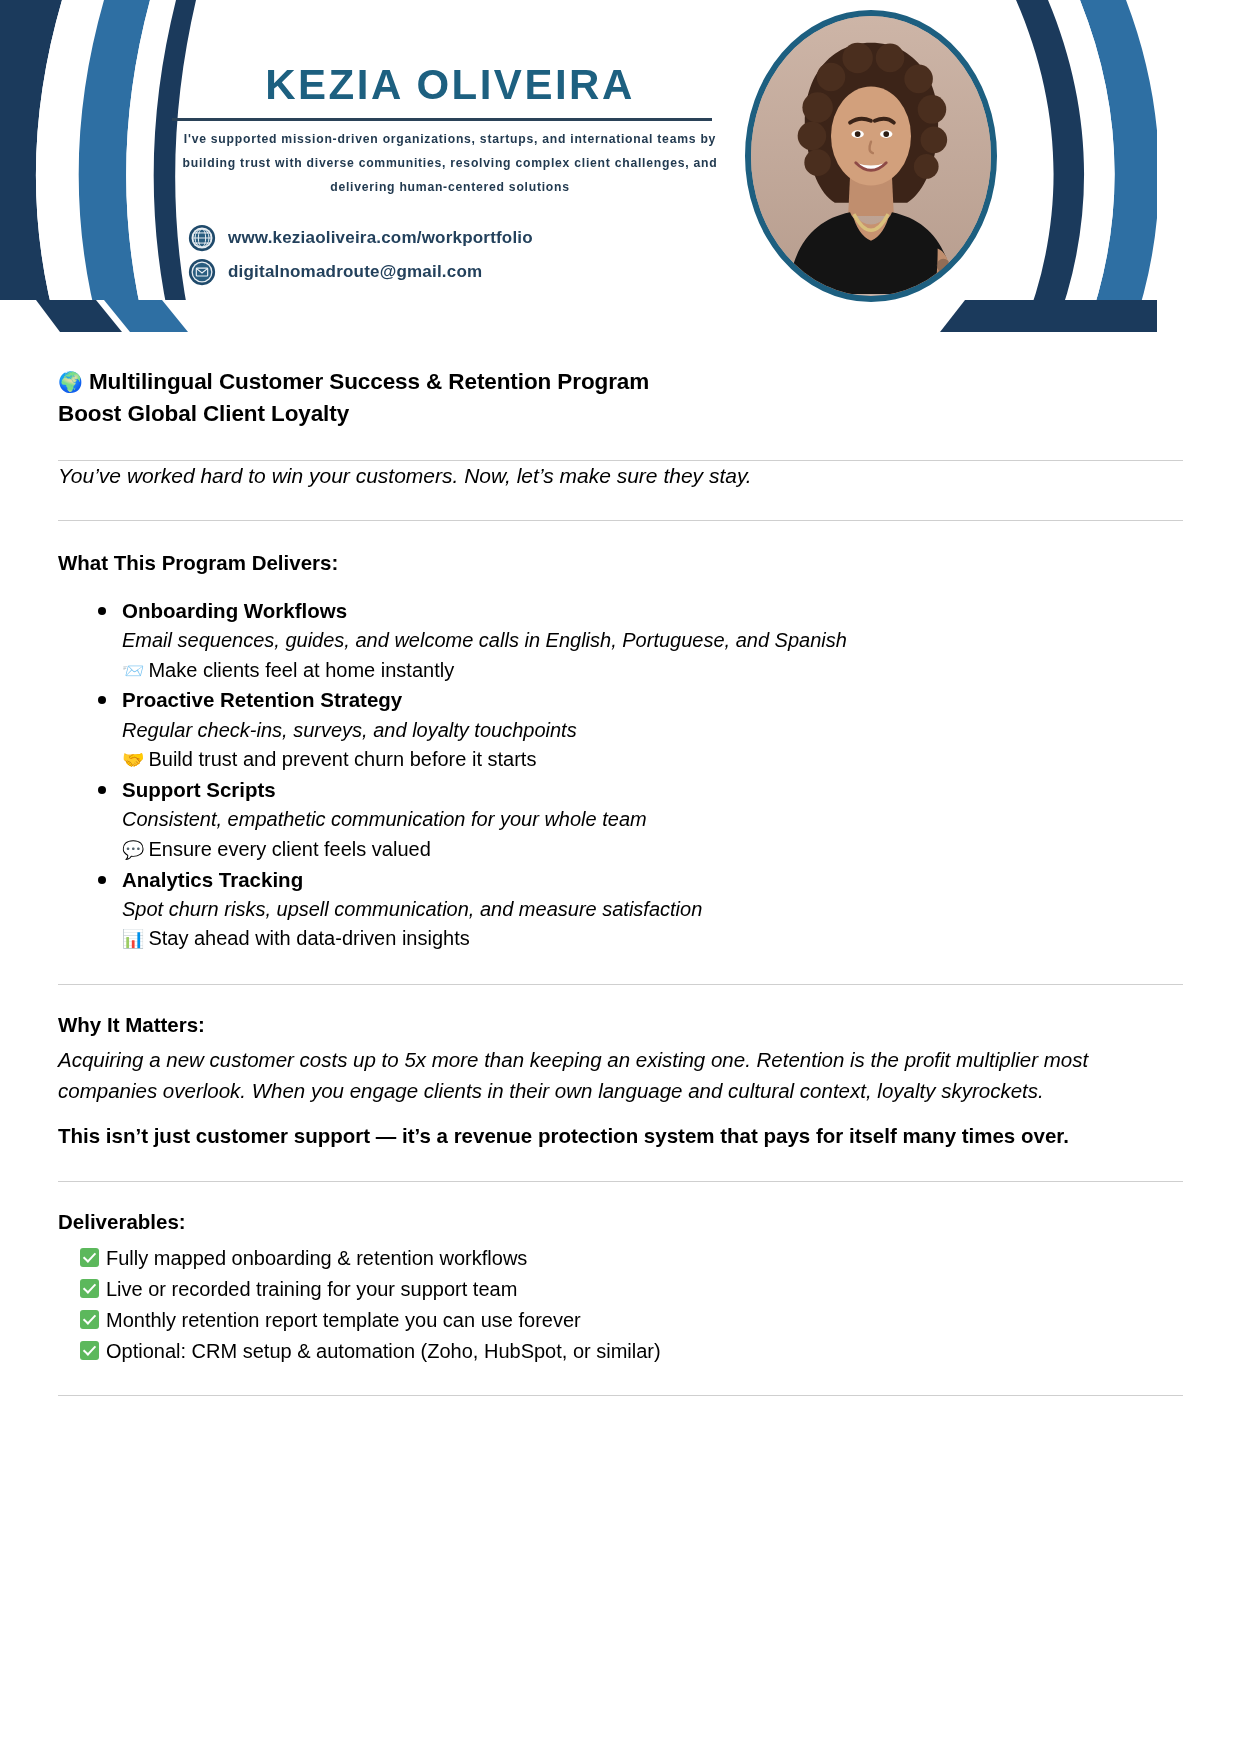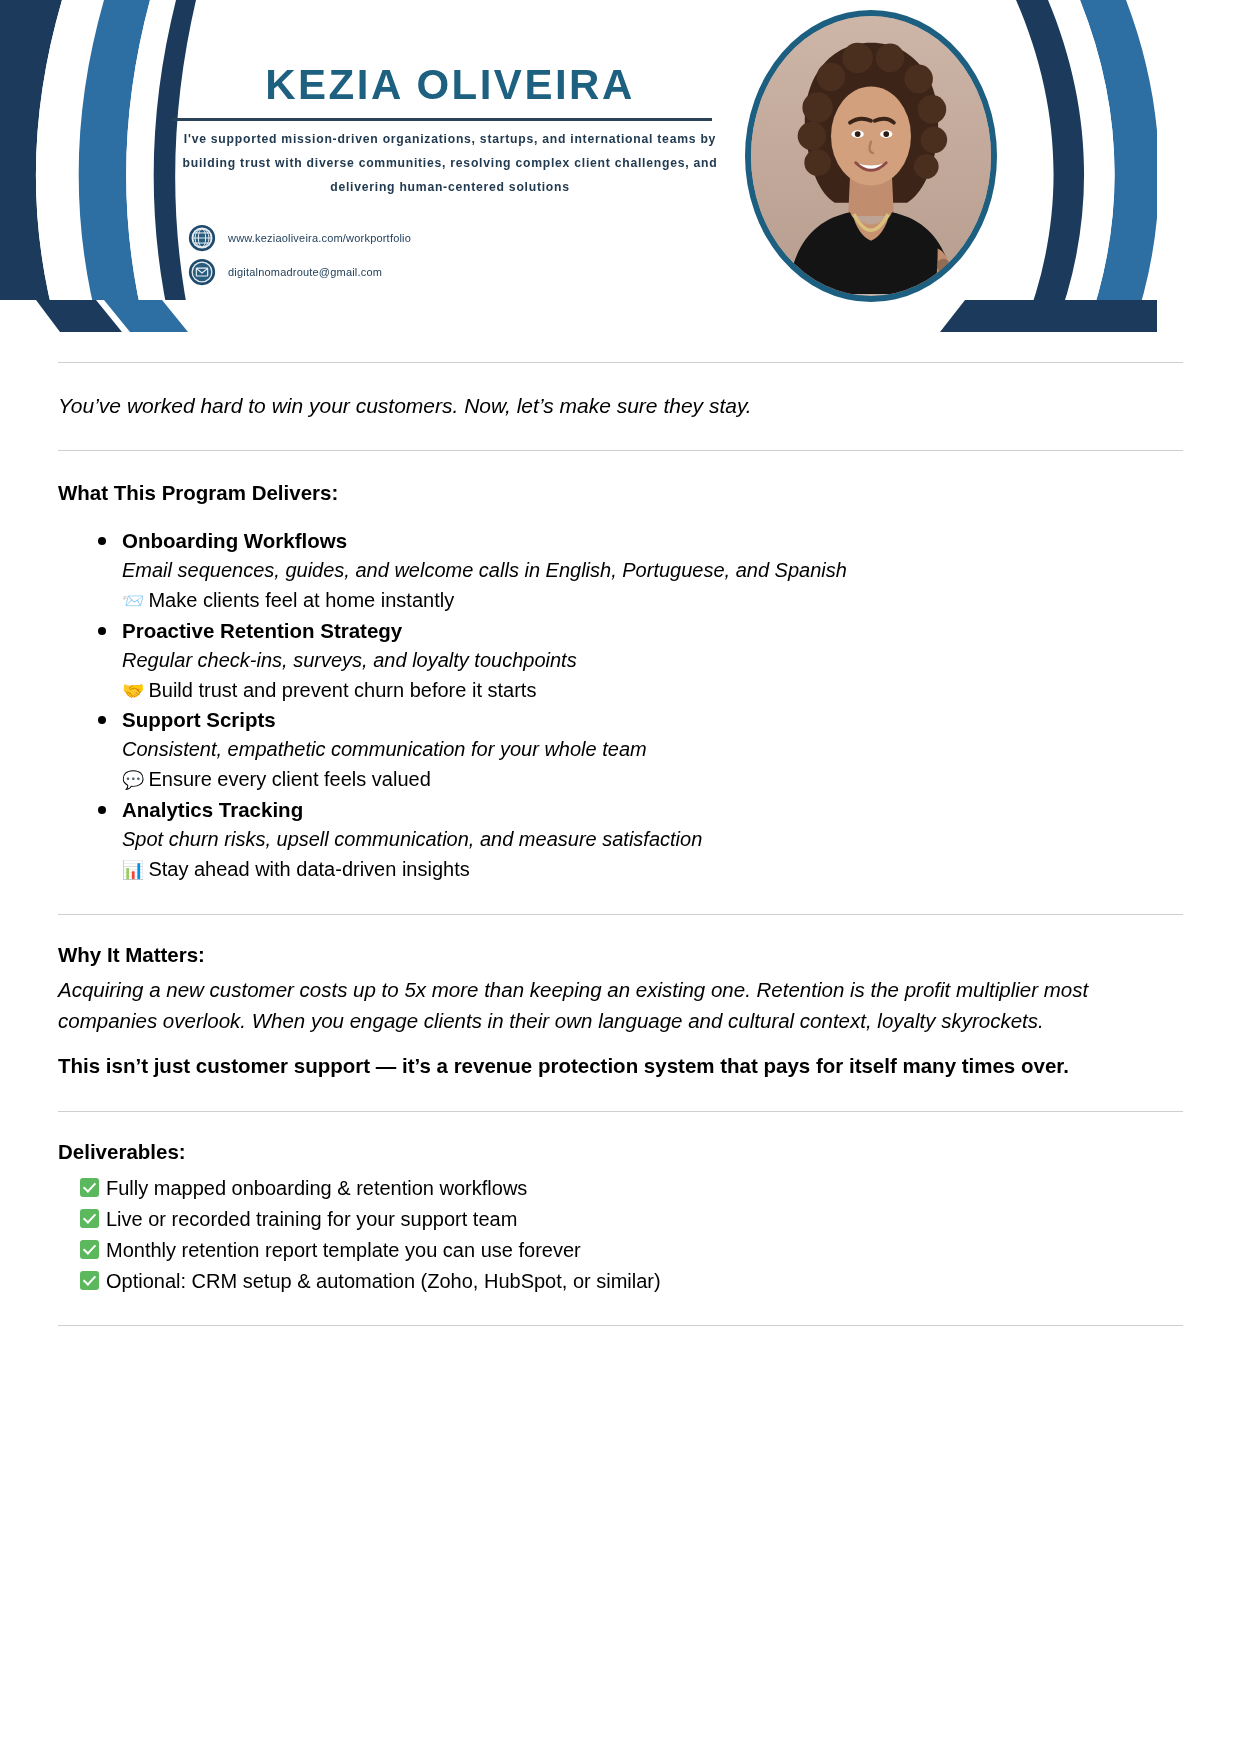--- a/index.html
+++ b/index.html
@@ -81,22 +81,22 @@
   .contact-row.web  { left: 188px; top: 224px; }
   .contact-row.mail { left: 188px; top: 258px; }
 
   .contact-icon {
     width: 28px;
     height: 28px;
     flex: 0 0 28px;
     display: block;
   }
   .contact-text {
-    font-size: 11px;
-    font-weight: normal;
+    font-size: 17px;
+    font-weight: bold;
     color: #23415c;
     letter-spacing: 0.2px;
     white-space: nowrap;
   }
 
   
   .portrait-wrap {
     position: absolute;
     left: 745px;
     top: 10px;
@@ -137,21 +137,20 @@
   .hr {
     border: 0;
     border-top: 1px solid #cfcfcf;
     margin: 30px 0 0 0;
     height: 0;
   }
 
   .lede {
     font-size: 21px;
     font-style: italic;
-    margin-top: 28px;
     line-height: 1.4;
   }
 
   .section-head {
     font-size: 20.5px;
     font-weight: bold;
     margin-top: 28px;
     line-height: 1.4;
   }
 
@@ -365,20 +364,25 @@
               <circle cx="206" cy="278" r="6"></circle>
           </g>
         </svg>
       </div>
     </div>
   </div>
 </div>
 
 <div class="page">
 
+  <div class="doc-title">
+    <span class="emoji">🌍</span>
+    <span>Multilingual Customer Success &amp; Retention Program</span><br>
+    <span>Boost Global Client Loyalty</span>
+  </div>
 
   <hr class="hr">
 
   <div class="lede">You’ve worked hard to win your customers. Now, let’s make sure they stay.</div>
 
   <hr class="hr">
 
   <div class="section-head">What This Program Delivers:</div>
 
   <ul class="delivers">

